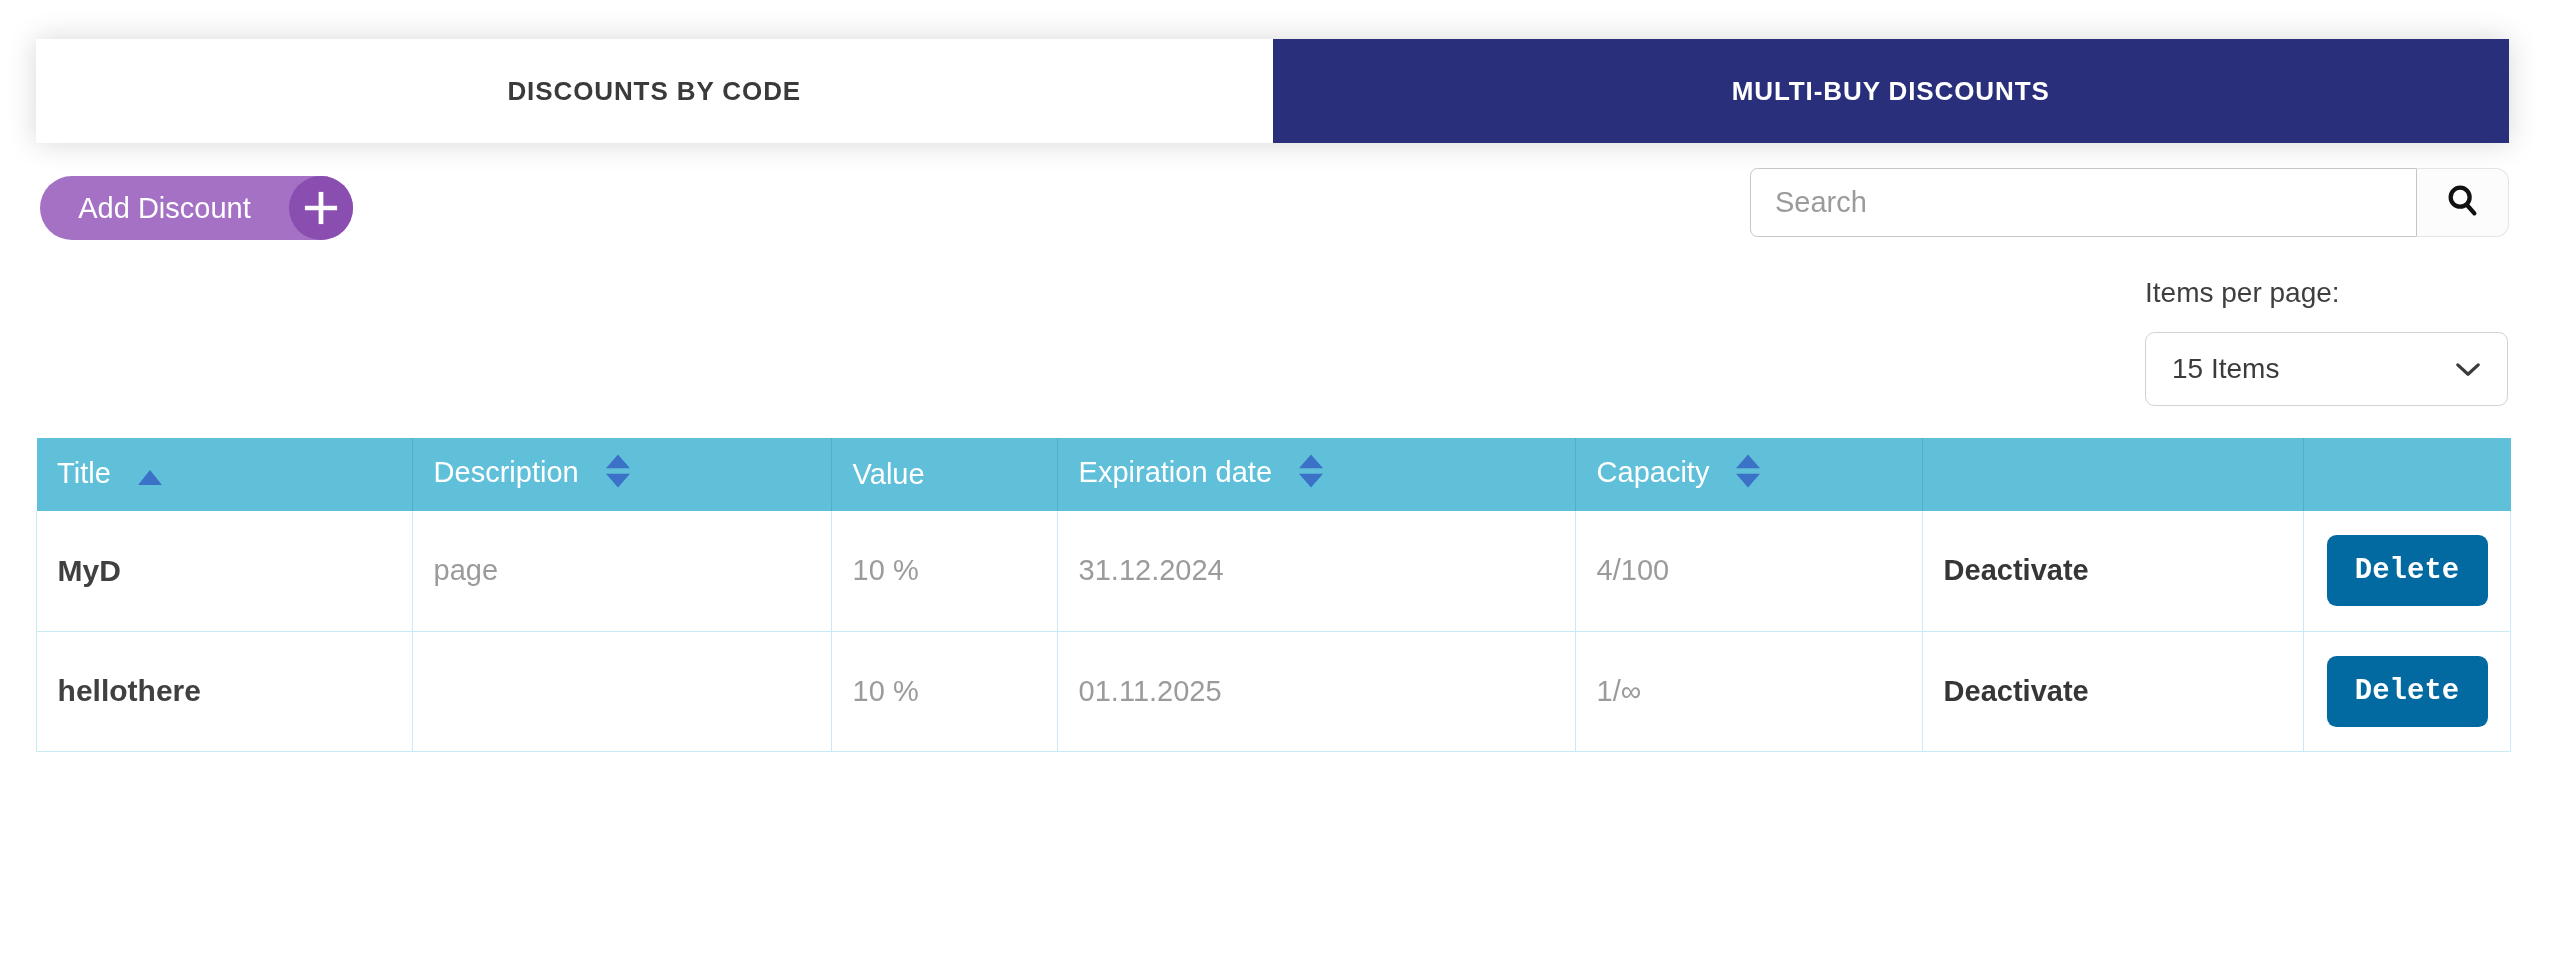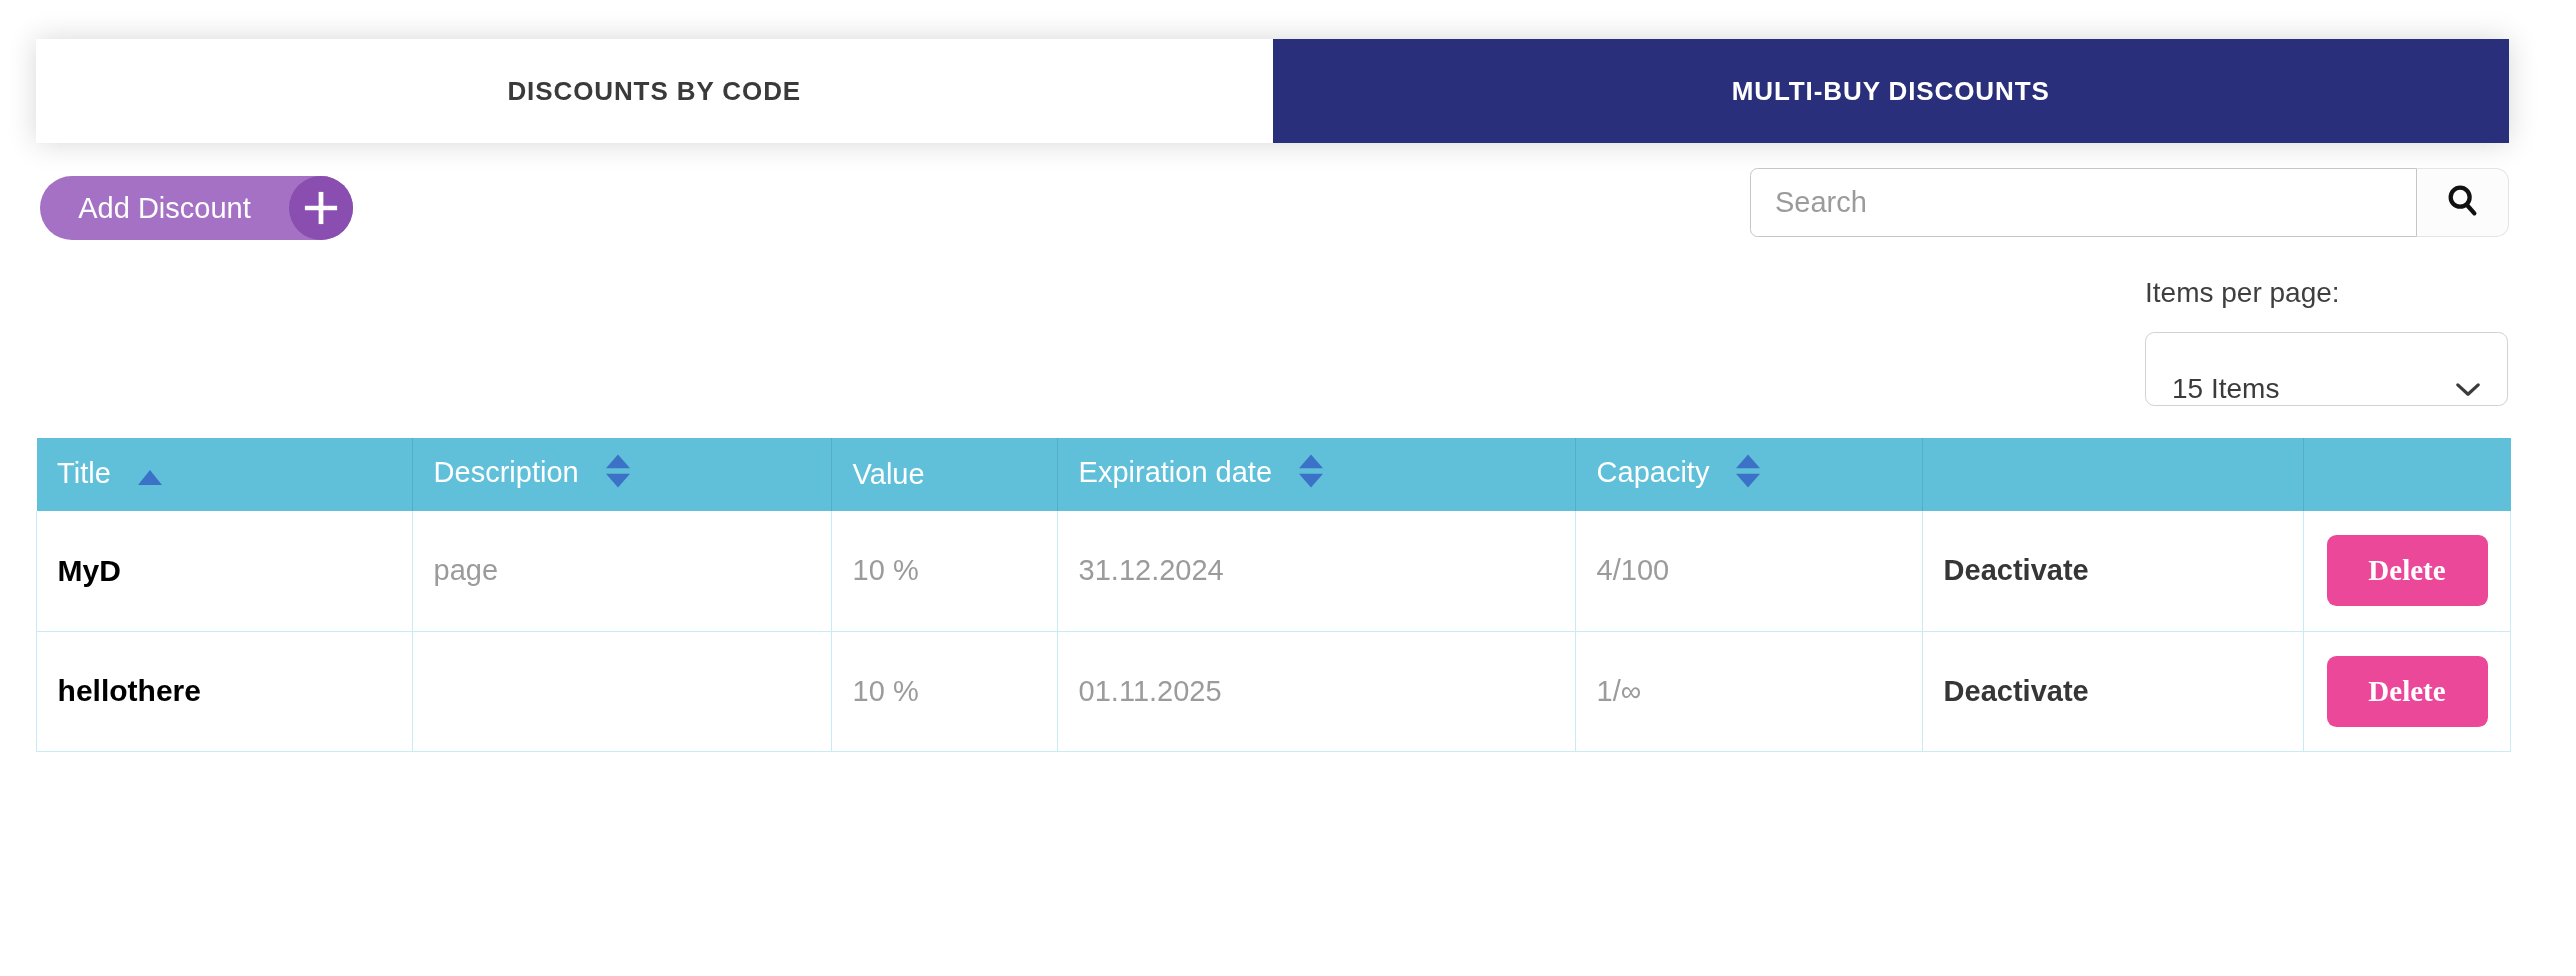--- a/index.html
+++ b/index.html
@@ -40,47 +40,47 @@
   .search-btn {
     width: 92px; height: 69px; background: #fcfcfc; border: 1.9px solid #e4e4e4; border-left: none;
     border-radius: 0 13px 13px 0; display: flex; align-items: center; justify-content: center; cursor: pointer;
   }
 
   
   .ipp-label { position: absolute; left: 2145px; top: 277px; font-size: 28px; color: #3f3f3f; }
   .ipp-select {
     position: absolute; left: 2145px; top: 332px; width: 363px; height: 74px;
     border: 1.9px solid #d2d2d2; border-radius: 9.4px; background: #fff;
-    display: flex; align-items: flex-end; justify-content: space-between;
+    display: flex; align-items: center; justify-content: space-between;
     padding: 0 26px; font-size: 28px; color: #3b3b3b; cursor: pointer; user-select: none;
   }
 
   
   table.discounts {
     position: absolute; left: 36px; top: 438px; width: 2473px;
     border-collapse: collapse; table-layout: fixed; border-radius: 7px;
   }
   .discounts thead th {
     height: 73px; background: #60c0da; color: #ffffff; font-weight: 400;
     font-size: 29px; text-align: left; padding-left: 20.6px; vertical-align: middle; cursor: pointer;
   }
   .discounts thead th + th { border-left: 1.9px solid #55adc9; }
   .discounts tbody td {
     height: 120px; background: #ffffff; font-size: 29px; color: #9b9b9b;
     padding-left: 20.6px; vertical-align: middle;
     border-bottom: 1.9px solid #c9ebf5; border-right: 1.9px solid #c9ebf5;
   }
   .discounts tbody td:first-child { border-left: 1.9px solid #c9ebf5; }
-  .discounts td.cell-title { color: #000000; font-weight: 700; font-size: 30px; }
+  .discounts td.cell-title { color: #404040; font-weight: 700; font-size: 30px; }
   .discounts td.cell-action { color: #363636; font-weight: 700; }
   .discounts td.cell-action span { cursor: pointer; }
   .discounts td.cell-delete { padding-left: 0; text-align: center; }
   .delete-btn {
-    width: 161px; height: 71px; background: #ec4899; border: none; border-radius: 9.4px;
-    color: #ffffff; font-size: 29px; font-weight: 700; font-family: Liberation Serif, serif; cursor: pointer;
+    width: 161px; height: 71px; background: #0369a1; border: none; border-radius: 9.4px;
+    color: #ffffff; font-size: 29px; font-weight: 700; font-family: Liberation Mono, monospace; cursor: pointer;
   }
   .sort-icon { display: inline-block; vertical-align: middle; margin-left: 19px; }
 </style>
 </head>
 <body>
 
 <div class="tabbar">
   <div class="tab">
     <span>DISCOUNTS BY CODE</span>
   </div>

